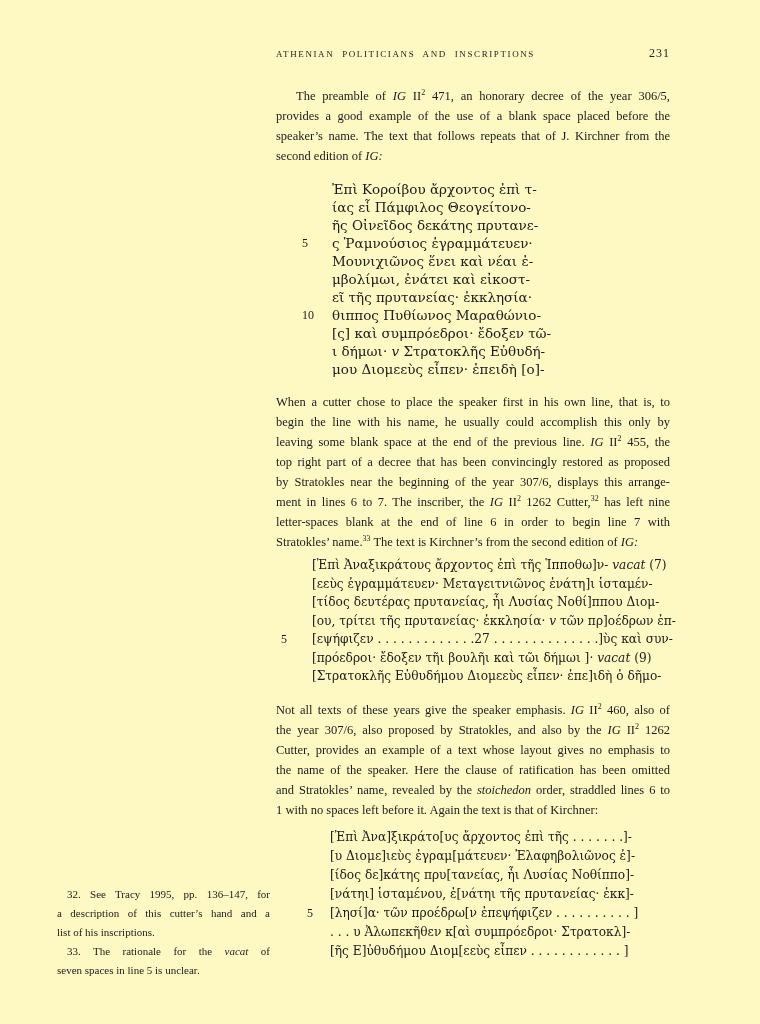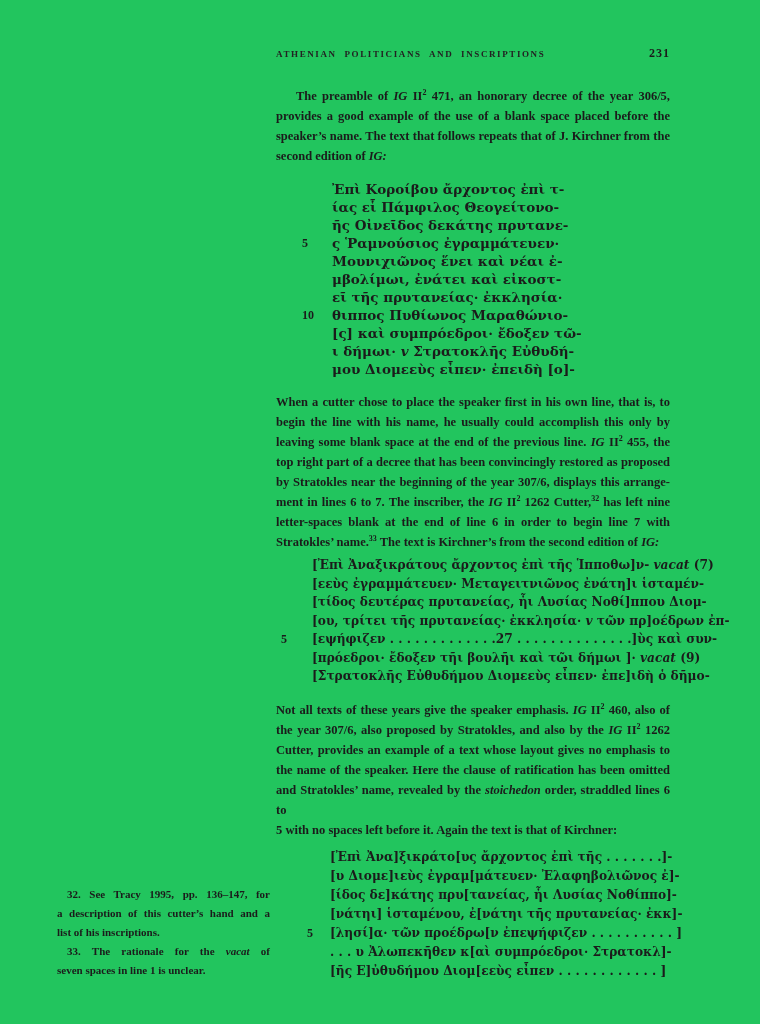--- a/index.html
+++ b/index.html
@@ -1,24 +1,23 @@
 <!DOCTYPE html>
 <html><head>
 <meta charset="utf-8">
 <style>
   html, body { margin: 0; padding: 0; background: #ffffff; }
   .page {
     position: relative;
     width: 760px;
     height: 1024px;
-    background: #22c55e;
+    background: #fef9c3;
     color: #1b1b1b;
     font-family: "Liberation Serif", "DejaVu Serif", serif;
     overflow: hidden;
-    font-weight: bold;
   }
 
   
   .header {
     position: absolute;
     left: 276px; top: 46px; width: 394px;
     display: flex; justify-content: space-between; align-items: baseline;
   }
   .running-head {
     font-size: 9px;
@@ -121,38 +120,38 @@
         <div class="g-row"><span class="g-num">5</span><span class="g-text">[εψήφιζεν . . . . . . . . . . . . .27 . . . . . . . . . . . . . .]ὺς καὶ συν-</span></div>
         <div class="g-row"><span class="g-num"></span><span class="g-text">[πρόεδροι· ἔδοξεν τῆι βουλῆι καὶ τῶι δήμωι ]· <span class="i">vacat</span> (9)</span></div>
         <div class="g-row"><span class="g-num"></span><span class="g-text">[Στρατοκλῆς Εὐθυδήμου Διομεεὺς εἶπεν· ἐπε]ιδὴ ὁ δῆμο-</span></div>
       </div>
     <div class="para m14">
         <div class="tl">Not all texts of these years give the speaker emphasis. <span class="i">IG</span> II<span class="sup">2</span> 460, also of</div>
         <div class="tl">the year 307/6, also proposed by Stratokles, and also by the <span class="i">IG</span> II<span class="sup">2</span> 1262</div>
         <div class="tl">Cutter, provides an example of a text whose layout gives no emphasis to</div>
         <div class="tl">the name of the speaker. Here the clause of ratification has been omitted</div>
         <div class="tl">and Stratokles’ name, revealed by the <span class="i">stoichedon</span> order, straddled lines 6 to</div>
-        <div class="tl last">5 with no spaces left before it. Again the text is that of Kirchner:</div>
+        <div class="tl last">1 with no spaces left before it. Again the text is that of Kirchner:</div>
       </div>
     <div class="greek b3">
         <div class="g-row"><span class="g-num"></span><span class="g-text">[Ἐπὶ Ἀνα]ξικράτο[υς ἄρχοντος ἐπὶ τῆς . . . . . . .]-</span></div>
         <div class="g-row"><span class="g-num"></span><span class="g-text">[υ Διομε]ιεὺς ἐγραμ[μάτευεν· Ἐλαφηβολιῶνος ἐ]-</span></div>
         <div class="g-row"><span class="g-num"></span><span class="g-text">[ίδος δε]κάτης πρυ[τανείας, ἧι Λυσίας Νοθίππο]-</span></div>
         <div class="g-row"><span class="g-num"></span><span class="g-text">[νάτηι] ἱσταμένου, ἐ[νάτηι τῆς πρυτανείας· ἐκκ]-</span></div>
         <div class="g-row"><span class="g-num">5</span><span class="g-text">[λησί]α· τῶν προέδρω[ν ἐπεψήφιζεν . . . . . . . . . . ]</span></div>
         <div class="g-row"><span class="g-num"></span><span class="g-text">. . . υ Ἀλωπεκῆθεν κ[αὶ συμπρόεδροι· Στρατοκλ]-</span></div>
         <div class="g-row"><span class="g-num"></span><span class="g-text">[ῆς Ε]ὐθυδήμου Διομ[εεὺς εἶπεν . . . . . . . . . . . . ]</span></div>
       </div>
   </div>
 
   <div class="footnotes">
     <div class="fn">
         <div class="tl ind">32. See Tracy 1995, pp. 136–147, for</div>
         <div class="tl">a description of this cutter’s hand and a</div>
         <div class="tl last">list of his inscriptions.</div>
       </div>
     <div class="fn">
         <div class="tl ind">33. The rationale for the <span class="i">vacat</span> of</div>
-        <div class="tl last">seven spaces in line 1 is unclear.</div>
+        <div class="tl last">seven spaces in line 5 is unclear.</div>
       </div>
   </div>
 
 </div>
 
 </body></html>

